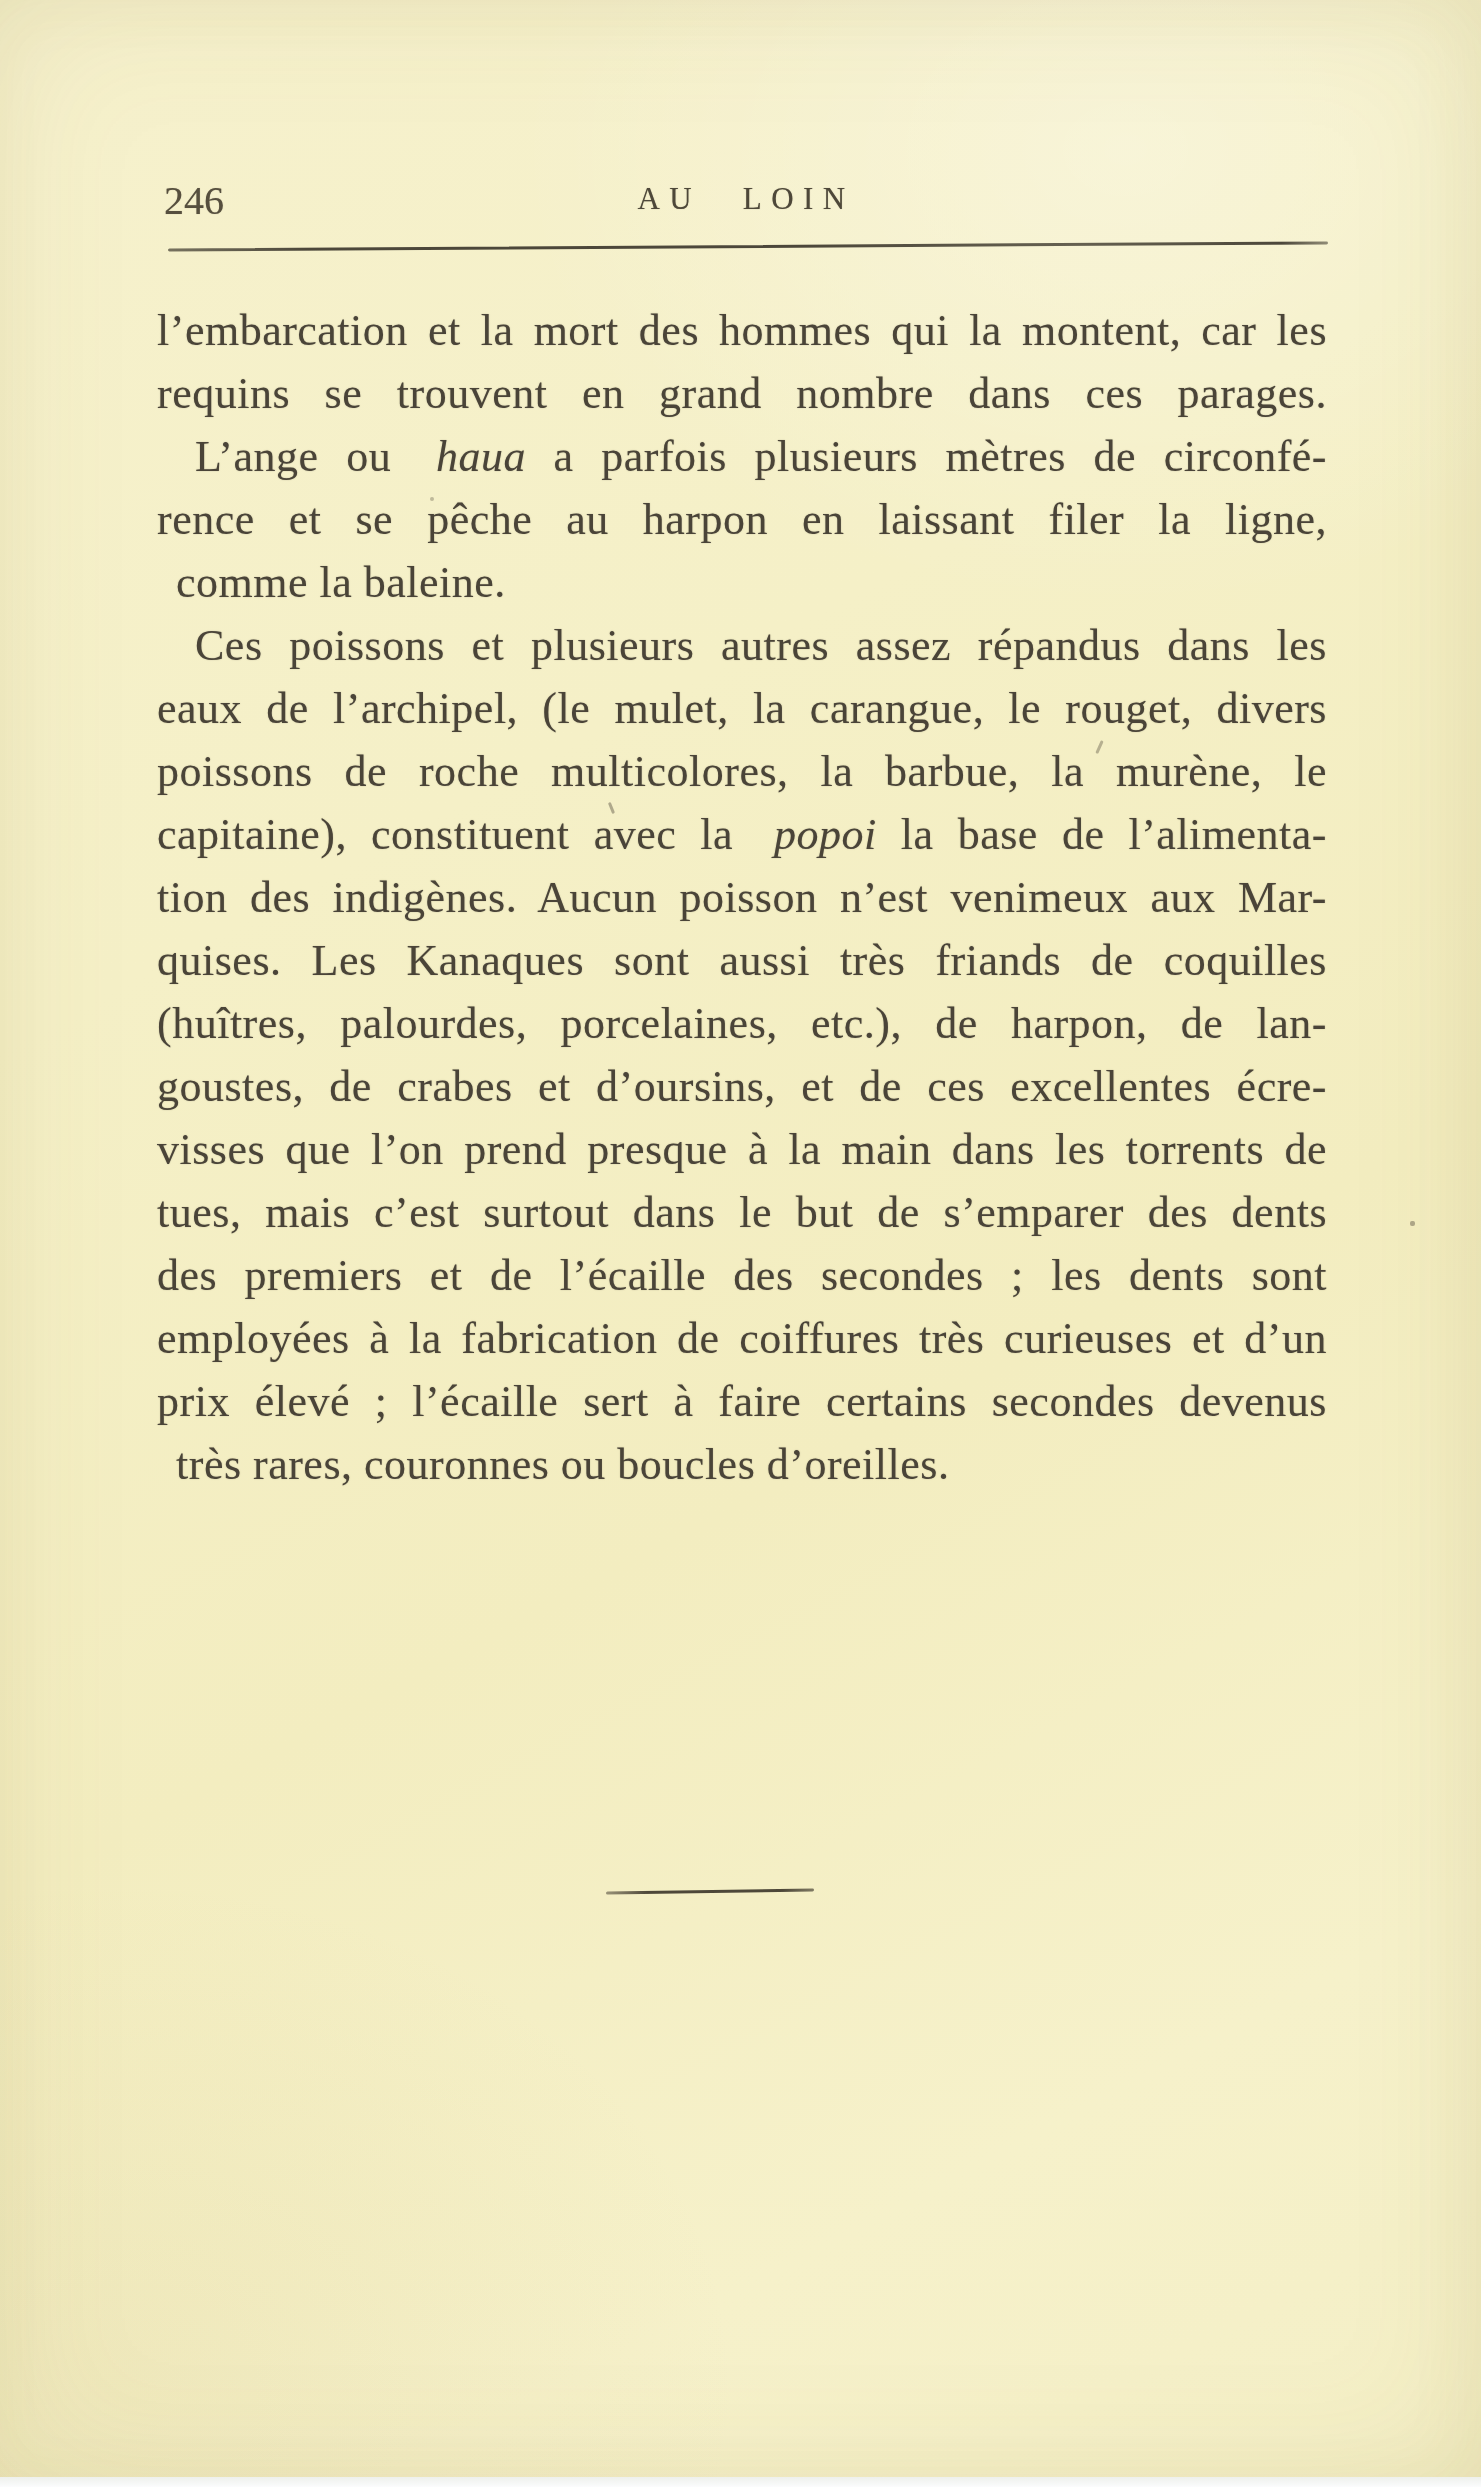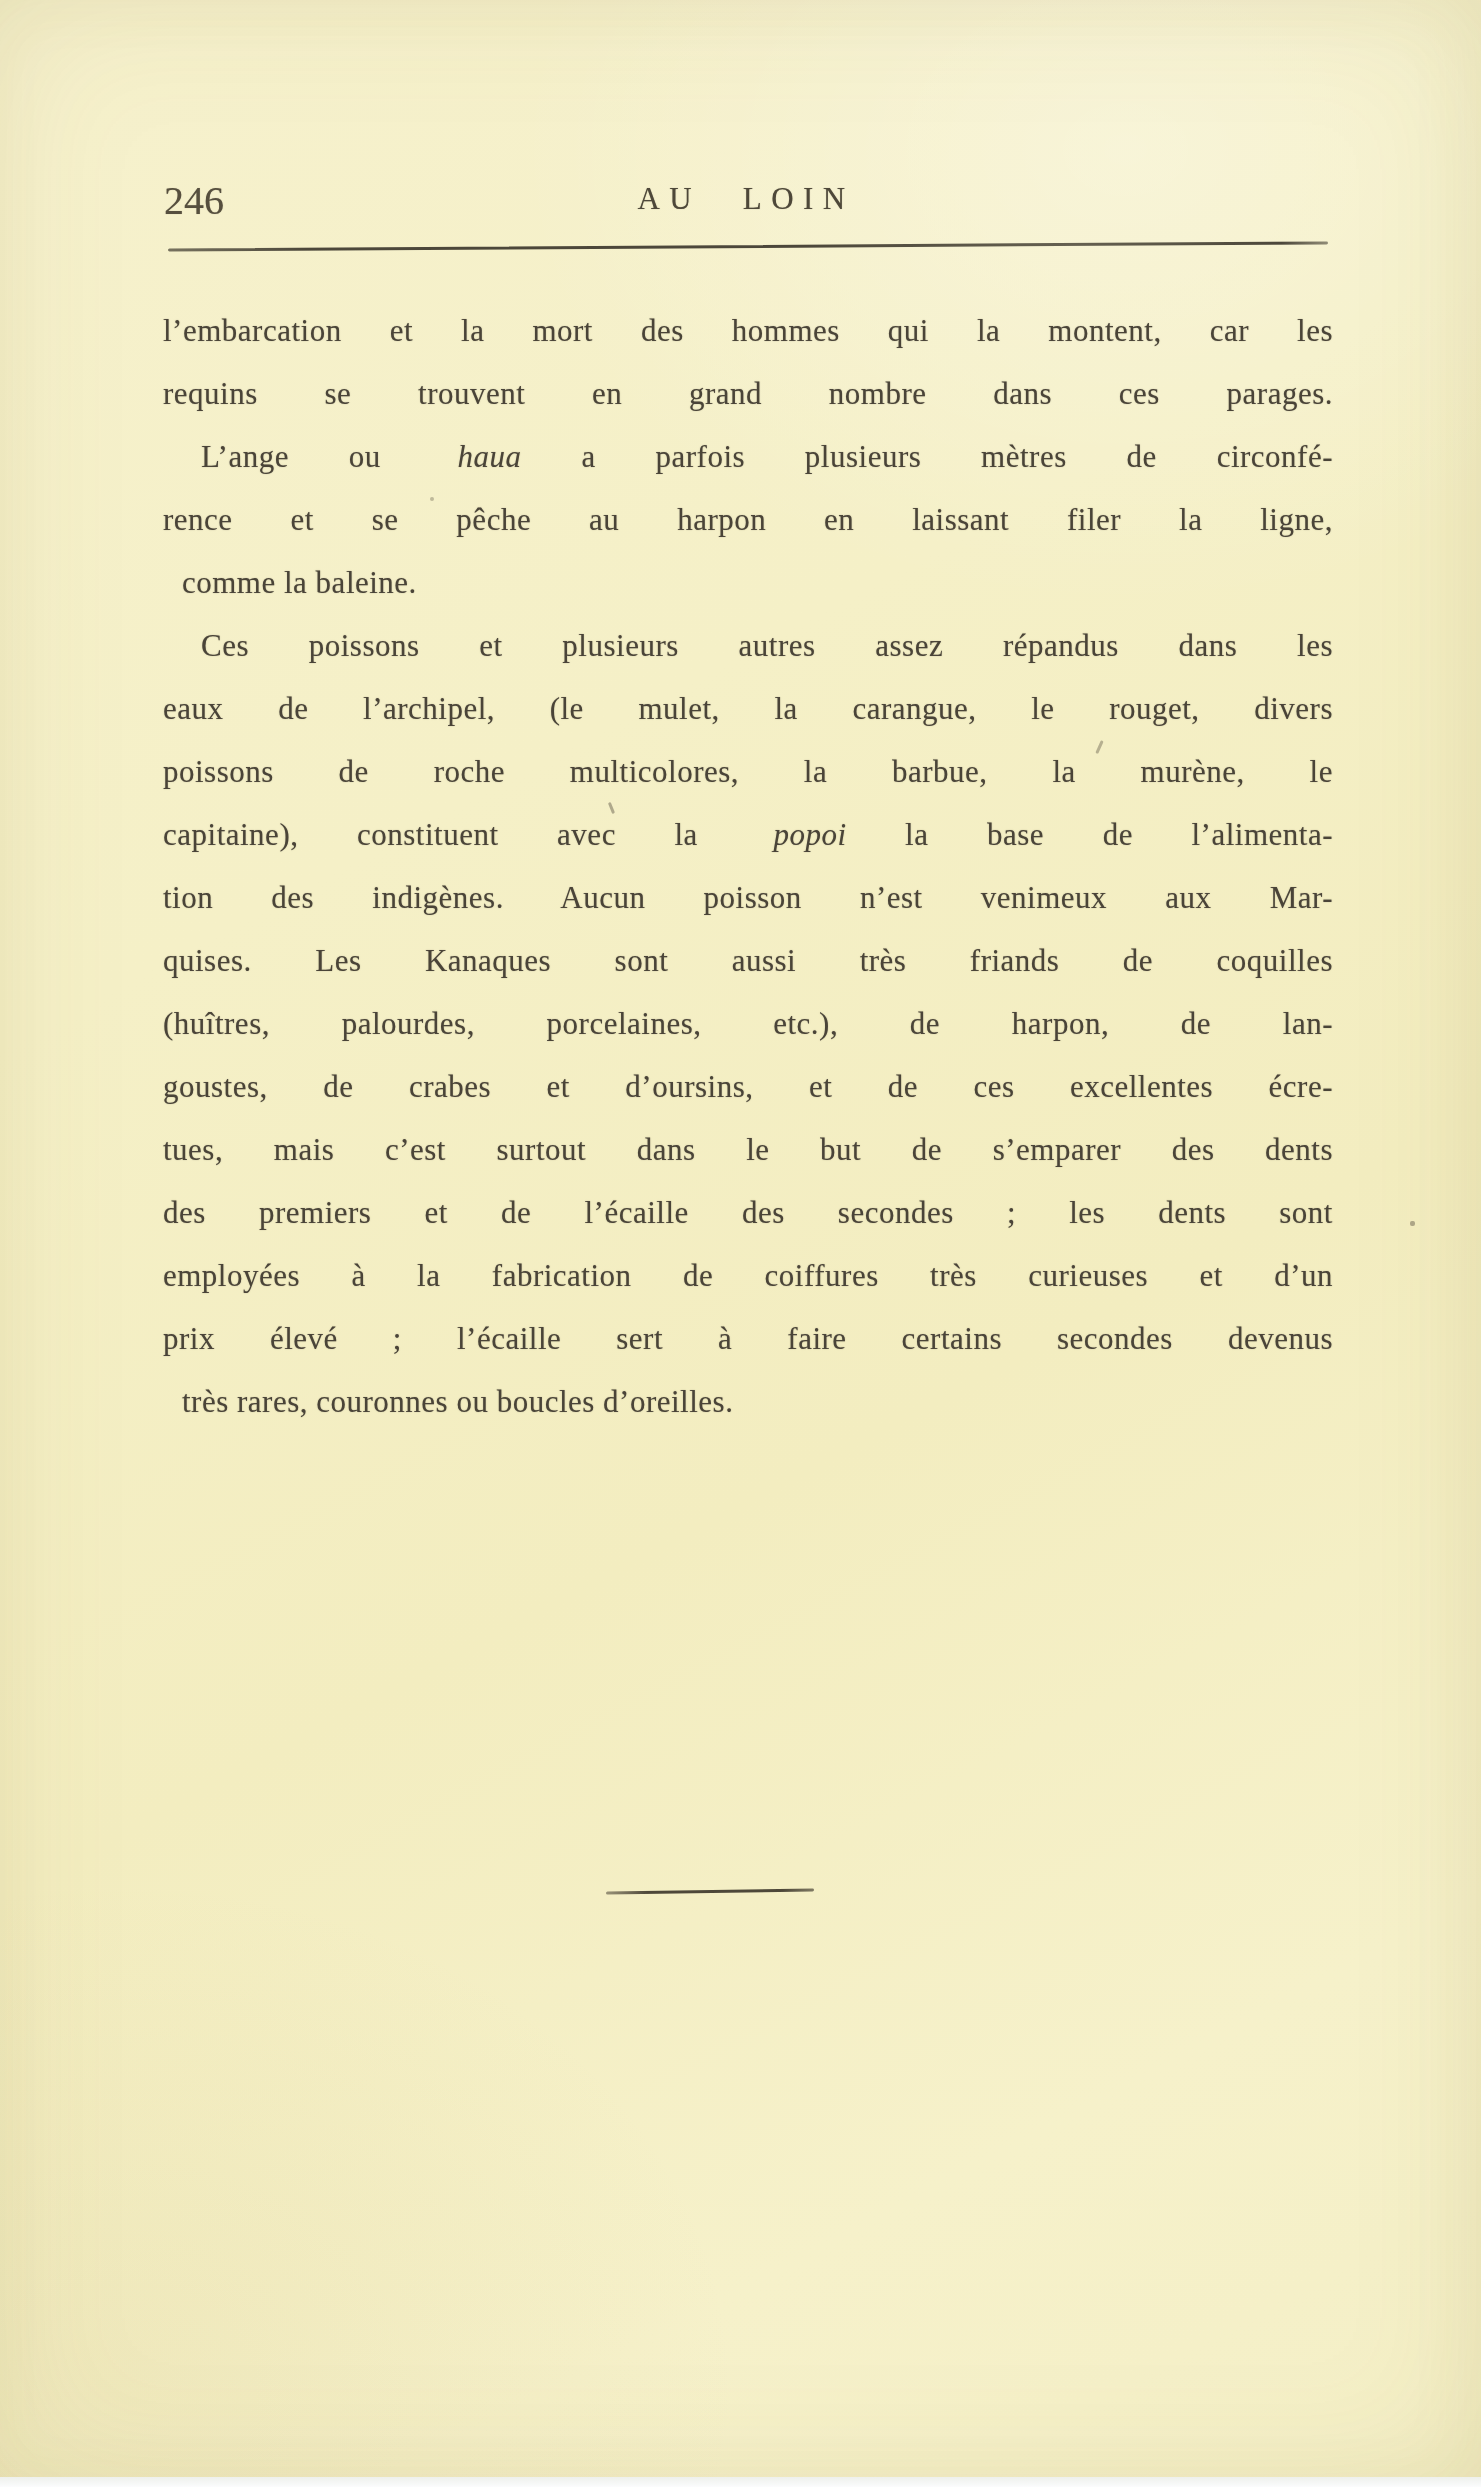--- a/index.html
+++ b/index.html
@@ -27,22 +27,22 @@
     font-size:31px; line-height:1; color:#4e4839;
     letter-spacing:9.4px; word-spacing:24.5px; white-space:nowrap;
     text-shadow:0 0 0.9px rgba(78,72,57,0.5);
   }
   .header-rule {
     position:absolute; left:168px; top:245px; width:1160px; height:2.8px;
     background:linear-gradient(90deg, rgba(76,71,58,0.75), #4c473a 12%, #4c473a 55%, rgba(76,71,58,0.85) 78%, #4c473a 96%, rgba(76,71,58,0.6));
     transform:rotate(-0.35deg); border-radius:1.9px;
   }
   .body-text {
-    position:absolute; left:163px; top:299px; width:1170px;
-    font-size:31px; line-height:63px; color:#4a4438;
+    position:absolute; left:157px; top:299px; width:1170px;
+    font-size:44px; line-height:63px; color:#4a4438;
     letter-spacing:0.5px;
     text-shadow:0 0 1.3px rgba(74,68,56,0.38);
   }
   .line { text-align:justify; text-align-last:justify; white-space:normal; }
   .line.pe { text-align-last:left;margin-left:19px; }
   .line.in { padding-left:38px; }
   .line .em { font-style:italic;margin-left:17px; }
   .section-divider {
     position:absolute; left:606px; top:1890px; width:208px; height:2.8px;
     background:linear-gradient(90deg, rgba(78,72,57,0.55), #4e4839 20%, #4e4839 85%, rgba(78,72,57,0.7));
@@ -69,20 +69,21 @@
       <div class="line"><span>rence et se pêche au harpon en laissant filer la ligne,</span></div>
       <div class="line pe"><span>comme la baleine.</span></div>
       <div class="line in"><span>Ces poissons et plusieurs autres assez répandus dans les</span></div>
       <div class="line"><span>eaux de l’archipel, (le mulet, la carangue, le rouget, divers</span></div>
       <div class="line"><span>poissons de roche multicolores, la barbue, la murène, le</span></div>
       <div class="line"><span>capitaine), constituent avec la </span><span class="em">popoi</span><span> la base de l’alimenta-</span></div>
       <div class="line"><span>tion des indigènes. Aucun poisson n’est venimeux aux Mar-</span></div>
       <div class="line"><span>quises. Les Kanaques sont aussi très friands de coquilles</span></div>
       <div class="line"><span>(huîtres, palourdes, porcelaines, etc.), de harpon, de lan-</span></div>
       <div class="line"><span>goustes, de crabes et d’oursins, et de ces excellentes écre-</span></div>
+      <div class="line"><span>visses que l’on prend presque à la main dans les torrents de</span></div>
       <div class="line"><span>tues, mais c’est surtout dans le but de s’emparer des dents</span></div>
       <div class="line"><span>des premiers et de l’écaille des secondes ; les dents sont</span></div>
       <div class="line"><span>employées à la fabrication de coiffures très curieuses et d’un</span></div>
       <div class="line"><span>prix élevé ; l’écaille sert à faire certains secondes devenus</span></div>
       <div class="line pe"><span>très rares, couronnes ou boucles d’oreilles.</span></div>
     </div>
 
   <div class="section-divider"></div>
   <div class="scan-edge"></div>
   <div id="artifacts">

